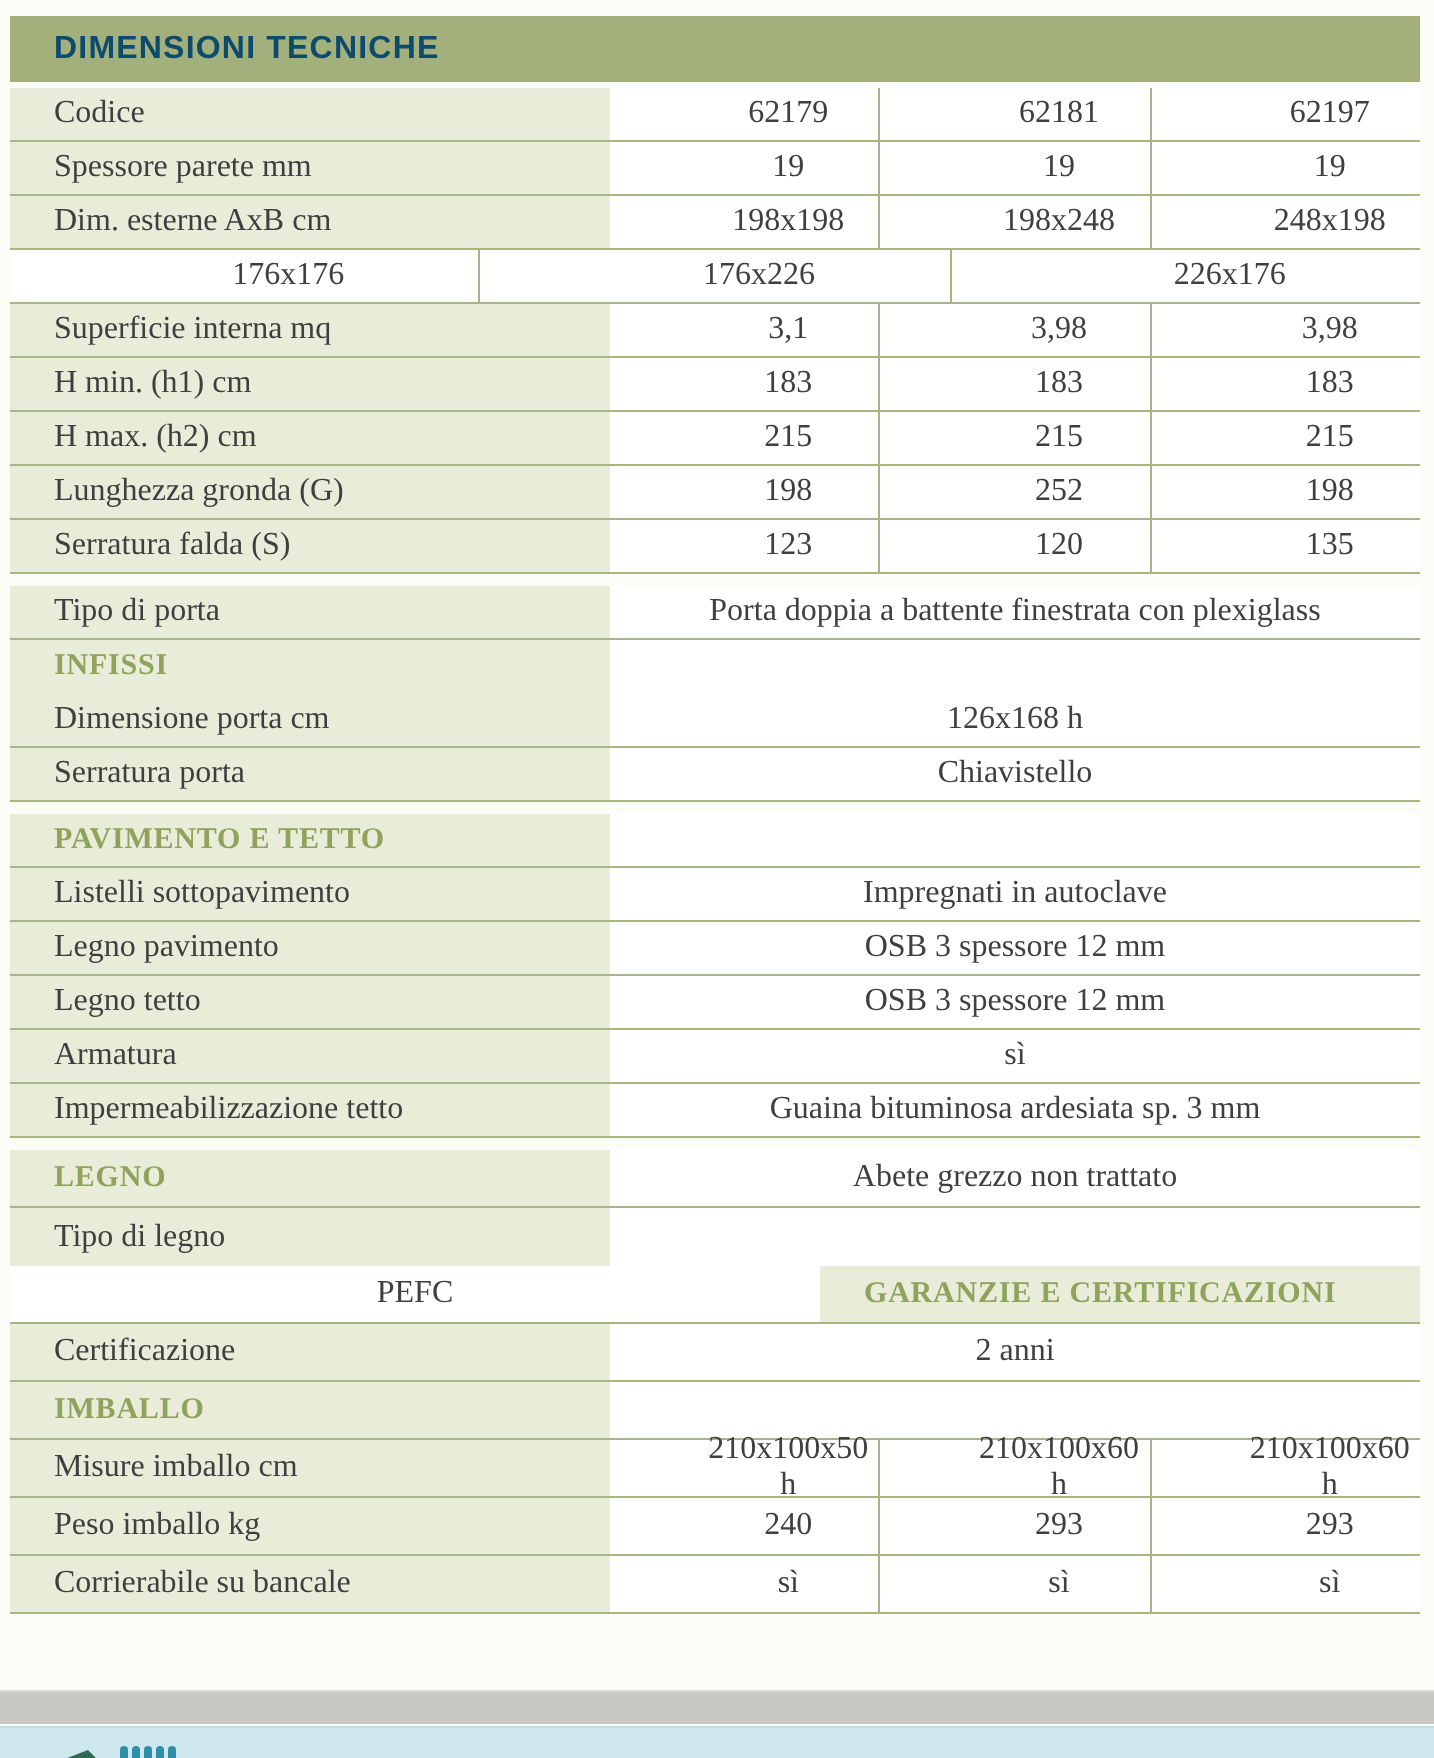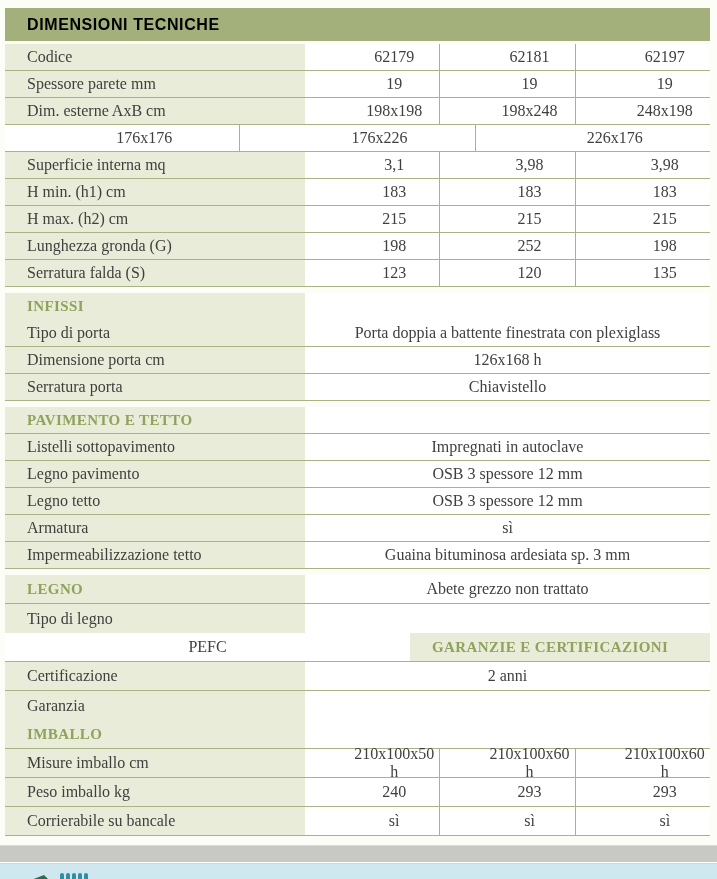--- a/index.html
+++ b/index.html
@@ -5,21 +5,21 @@
   * { margin:0; padding:0; box-sizing:border-box; }
   html,body { width:717px; height:879px; }
   body { font-family:"Liberation Sans", sans-serif; background:#fdfdf8; }
 
   .page { position:relative; width:717px; height:879px; overflow:hidden; background:#fdfdf8; }
 
   .table-wrap { position:absolute; left:5px; top:8px; width:705px; }
 
   .table-header {
     height:33px; background:var(--header-bg);
-    color:#000000; font-weight:bold; font-size:16px; letter-spacing:0.6px;
+    color:#0c4a6e; font-weight:bold; font-size:16px; letter-spacing:0.6px;
     display:flex; align-items:center; padding-left:22px;
   }
 
   #table-rows { margin-top:3px; }
 
   .row { display:flex; align-items:stretch; height:27px;font-family:Liberation Serif, serif; }
   .row.tall { height:29px; }
   .row.bordered { border-bottom:1px solid var(--line); }
 
   .section-gap { height:6px; background:#fdfdf8; }
@@ -111,29 +111,29 @@
           <div class="cell val vline">252</div>
           <div class="cell val vline">198</div>
         </div>
         <div class="row bordered">
           <div class="cell label">Serratura falda (S)</div>
           <div class="cell val">123</div>
           <div class="cell val vline">120</div>
           <div class="cell val vline">135</div>
         </div>
         <div class="section-gap"></div>
+        <div class="row bordered">
+          <div class="cell label">Tipo di porta</div>
+          <div class="cell span-value">Porta doppia a battente finestrata con plexiglass</div>
+        </div>
         <div class="row">
           <div class="cell label section-title">INFISSI</div>
           <div class="cell span-value"></div>
         </div>
         <div class="row bordered">
-          <div class="cell label">Tipo di porta</div>
-          <div class="cell span-value">Porta doppia a battente finestrata con plexiglass</div>
-        </div>
-        <div class="row bordered">
           <div class="cell label">Dimensione porta cm</div>
           <div class="cell span-value">126x168 h</div>
         </div>
         <div class="row bordered">
           <div class="cell label">Serratura porta</div>
           <div class="cell span-value">Chiavistello</div>
         </div>
         <div class="section-gap"></div>
         <div class="row bordered">
           <div class="cell label section-title">PAVIMENTO E TETTO</div>
@@ -168,24 +168,20 @@
           <div class="cell label">Tipo di legno</div>
           <div class="cell span-value"></div>
         </div>
         <div class="row bordered tall">
           <div class="cell span-value">PEFC</div>
           <div class="cell label section-title">GARANZIE E CERTIFICAZIONI</div>
         </div>
         <div class="row bordered tall">
           <div class="cell label">Certificazione</div>
           <div class="cell span-value">2 anni</div>
-        </div>
-        <div class="row tall">
-          <div class="cell label">Garanzia</div>
-          <div class="cell span-value"></div>
         </div>
         <div class="row bordered tall">
           <div class="cell label section-title">IMBALLO</div>
           <div class="cell span-value"></div>
         </div>
         <div class="row bordered tall">
           <div class="cell label">Misure imballo cm</div>
           <div class="cell val">210x100x50 h</div>
           <div class="cell val vline">210x100x60 h</div>
           <div class="cell val vline">210x100x60 h</div>

